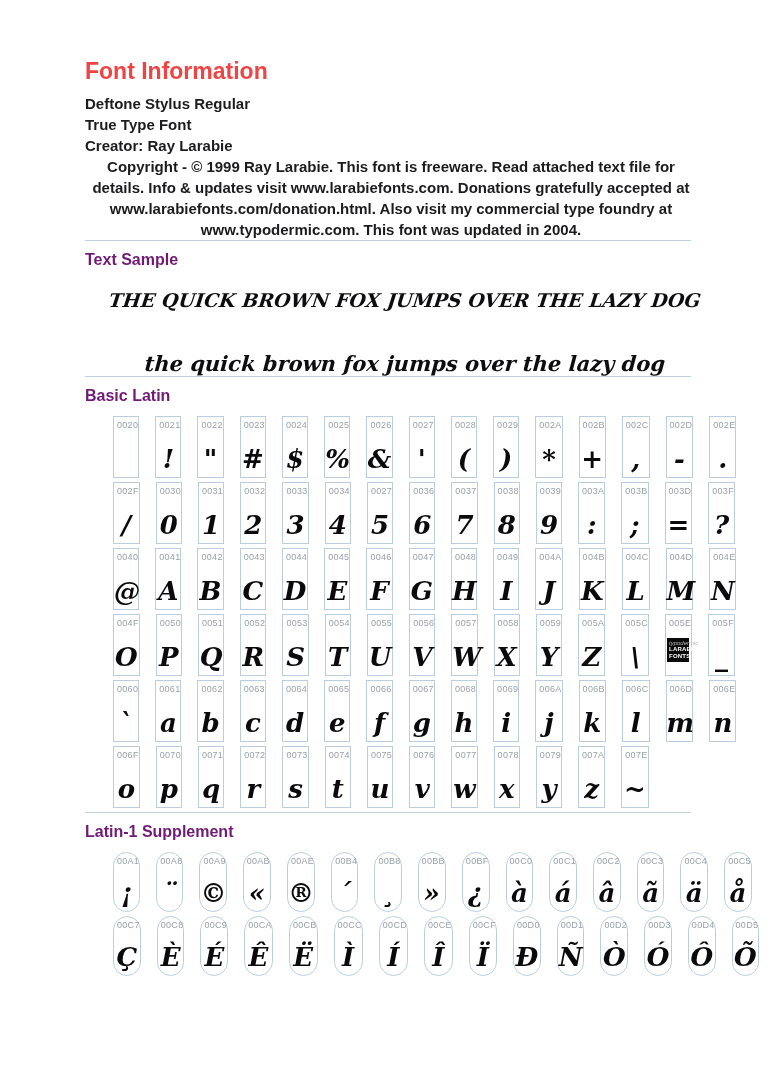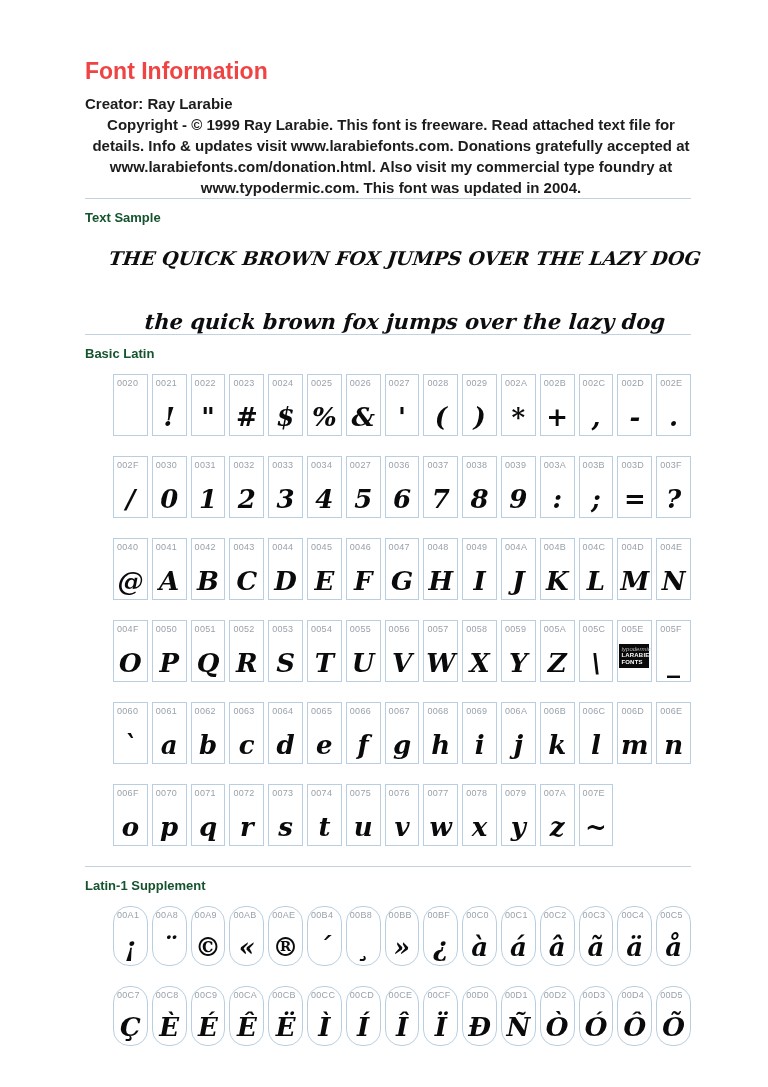--- a/index.html
+++ b/index.html
@@ -21,37 +21,37 @@
 
   hr.rule {
     border: none; border-top: 1px solid #c2d1df;
     margin: 0; width: 606px;
   }
   .rule-1 { margin-top: 13px; }
   .rule-2 { margin-top: 28px; }
   .rule-3 { margin-top: 13px; }
 
   h2.section-heading {
-    color: #14532d; font-size: 13px; font-weight: bold;
+    color: #701a75; font-size: 16px; font-weight: bold;
     margin: 9px 0 0 0; line-height: 19px;
   }
 
   .sample {
     text-align: center; width: 640px;
     font-family: "DejaVu Serif", serif;
     font-style: italic; font-weight: bold; color: #0d0d0f;
   }
   .sample-caps { font-size: 19px; margin-top: 20px; transform: skewX(-7deg); letter-spacing: 0px; }
   .sample-lower { font-size: 21px; margin-top: 40px; transform: skewX(-4deg); }
 
   .char-grid { margin-top: 11px; width: 606px; }
   .char-row {
     display: grid;
     grid-template-columns: repeat(15, 1fr);
-    gap: 4px; margin-bottom: 20px; padding-left: 28px;
+    gap: 16px; margin-bottom: 4px; padding-left: 28px;
   }
   .char-cell {
     border: 1px solid #b9cfe1; background: #ffffff;
     height: 62px; position: relative;
   }
   .latin1 .char-cell { height: 60px; border-radius: 16px; }
   .hex {
     font-size: 9px; color: #99a1aa; padding: 3px 0 0 3px;
     letter-spacing: 0.3px; font-family: "Liberation Sans", sans-serif;
   }
@@ -69,20 +69,22 @@
   .logo-bottom { display: block; font-size: 6px; line-height: 7px; color: #ffffff; font-weight: bold; letter-spacing: 0.2px; font-family: "Liberation Sans", sans-serif; }
 </style>
 </head>
 <body>
 
 <div class="page">
 
   <h1 class="page-title">Font Information</h1>
 
   <div class="meta">
+    <div class="meta-line">Deftone Stylus Regular</div>
+    <div class="meta-line">True Type Font</div>
     <div class="meta-line">Creator: Ray Larabie</div>
     <p class="copyright">Copyright - © 1999 Ray Larabie. This font is freeware. Read attached text file for details. Info &amp; updates visit www.larabiefonts.com. Donations gratefully accepted at www.larabiefonts.com/donation.html. Also visit my commercial type foundry at www.typodermic.com. This font was updated in 2004.</p>
   </div>
 
   <hr class="rule rule-1">
 
   <h2 class="section-heading">Text Sample</h2>
   <div class="sample sample-caps">THE QUICK BROWN FOX JUMPS OVER THE LAZY DOG</div>
   <div class="sample sample-lower">the quick brown fox jumps over the lazy dog</div>
 

